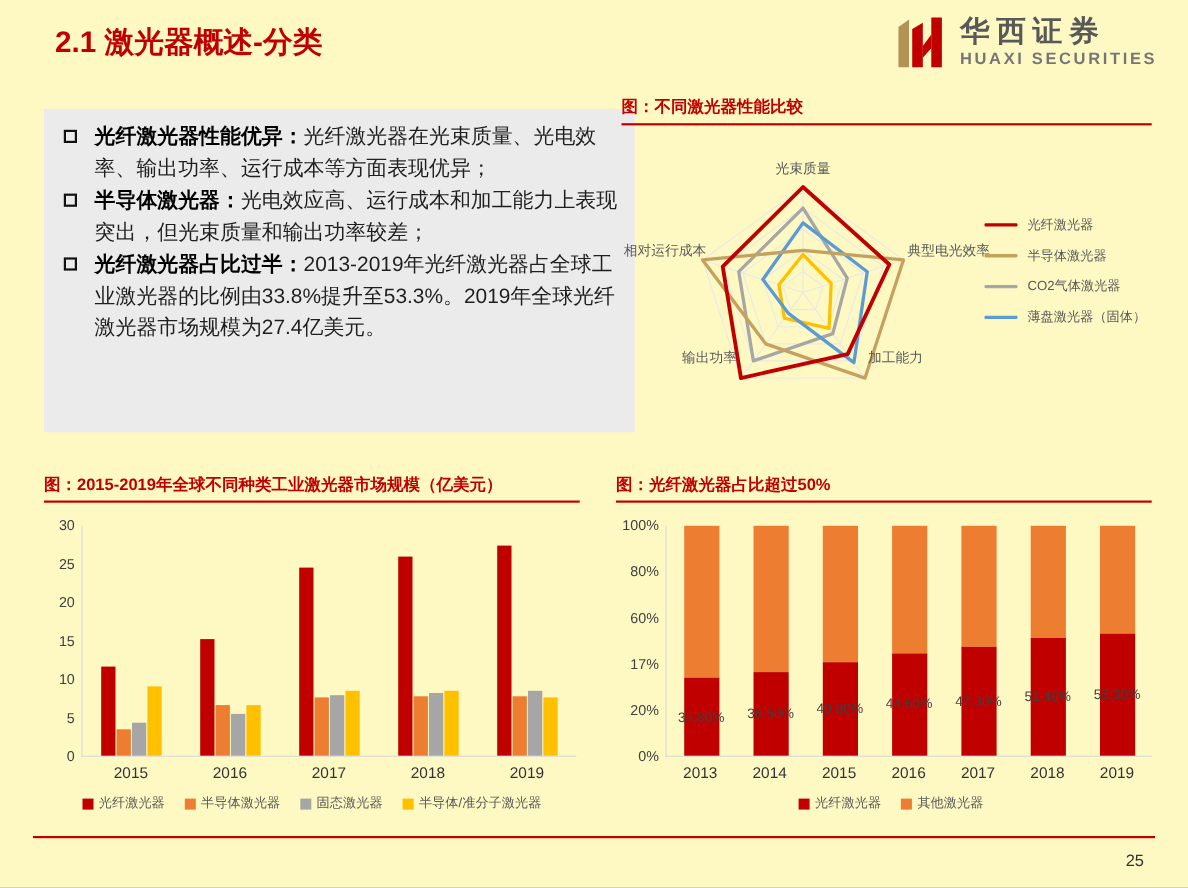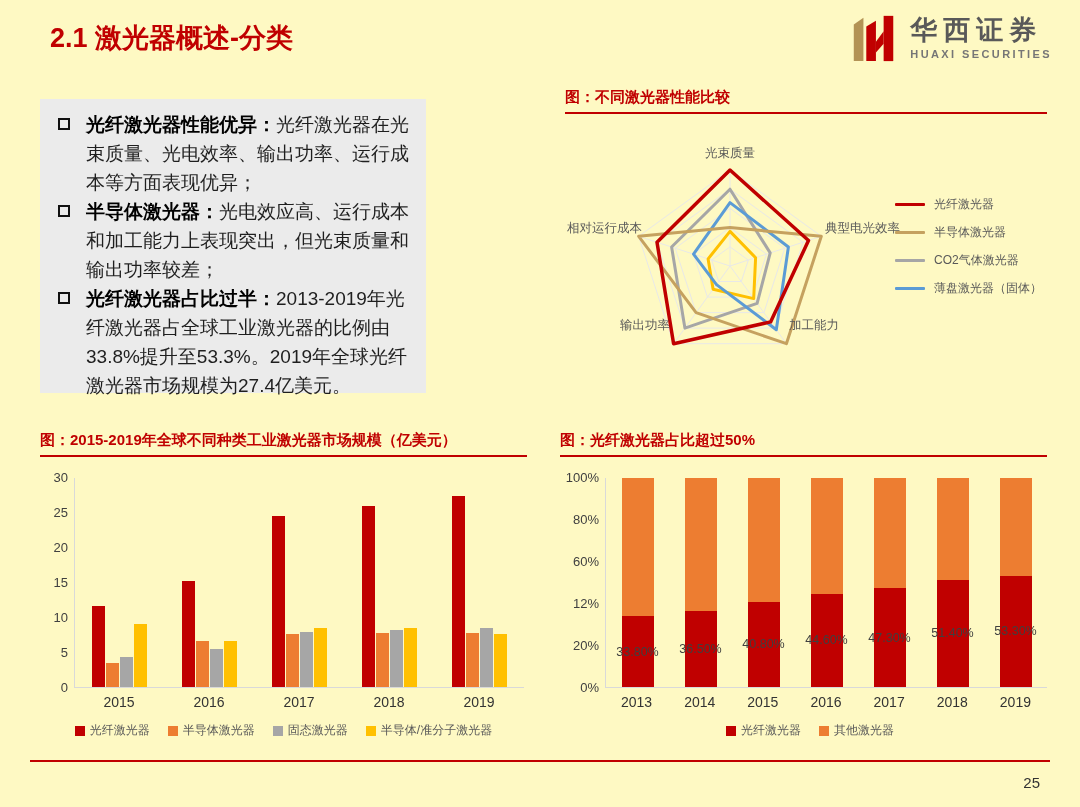--- a/index.html
+++ b/index.html
@@ -5,24 +5,24 @@
   * { margin:0; padding:0; box-sizing:border-box; }
   body { background:#888; font-family:"Liberation Sans", sans-serif; }
   .slide { position:relative; width:1080px; height:807px; background:#fef9c3; overflow:hidden;
            outline:1px solid #d6d6d6; }
 
   
   .page-title { position:absolute; left:50px; top:20px; font-size:27px; font-weight:bold; color:#C00000; }
   .logo { position:absolute; right:28px; top:12px; display:flex; align-items:center; gap:10px; }
   .logo-text { display:flex; flex-direction:column; }
   .logo-cn { font-family:"Liberation Serif", serif; font-size:27px; font-weight:600; color:#595959; letter-spacing:6px; line-height:1.1; }
-  .logo-en { font-size:11px; color:#767676; letter-spacing:2.4px; font-weight:bold; margin-top:2px; }
-
-  
-  .textbox { position:absolute; left:40px; top:99px; width:386px; height:294px; background:#EBEBEB;
+  .logo-en { font-size:15px; color:#767676; letter-spacing:2.4px; font-weight:bold; margin-top:2px; }
+
+  
+  .textbox { position:absolute; left:40px; top:99px; width:537px; height:294px; background:#EBEBEB;
              padding:11px 14px 10px 14px; }
   .bullet { display:flex; }
   .bullet-marker { width:12px; height:12px; border:2.5px solid #111; margin:8px 16px 0 4px; flex:0 0 auto; }
   .bullet-text { flex:1; font-size:19px; line-height:29px; color:#1f1f1f; }
   .bullet-text b { color:#000; }
 
   
   .panel-title { position:absolute; font-size:15px; font-weight:bold; color:#C00000;
                  border-bottom:2px solid #C00000; padding-bottom:5px; }
   #radar-title  { left:565px; top:88px;  width:482px; }
@@ -280,21 +280,21 @@
         <div class="xlab">2013</div>
         <div class="xlab">2014</div>
         <div class="xlab">2015</div>
         <div class="xlab">2016</div>
         <div class="xlab">2017</div>
         <div class="xlab">2018</div>
         <div class="xlab">2019</div>
       </div>
   <div class="ytick" style="top: 212px;">0%</div>
       <div class="ytick" style="top: 170px;">20%</div>
-      <div class="ytick" style="top: 128px;">12%</div>
+      <div class="ytick" style="top: 128px;">17%</div>
       <div class="ytick" style="top: 86px;">60%</div>
       <div class="ytick" style="top: 44px;">80%</div>
       <div class="ytick" style="top: 2px;">100%</div>
     </div>
   <div class="legend-row" id="legend2">
       <div class="lg-item">
         <span class="lg-sw" style="background: rgb(192, 0, 0);"></span>
         <span class="lg-label">光纤激光器</span>
       </div>
       <div class="lg-item">

